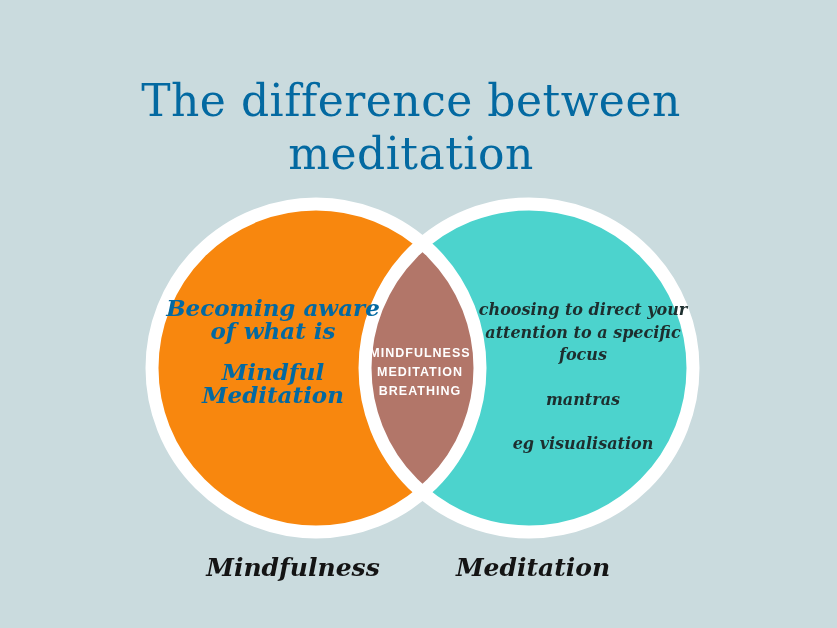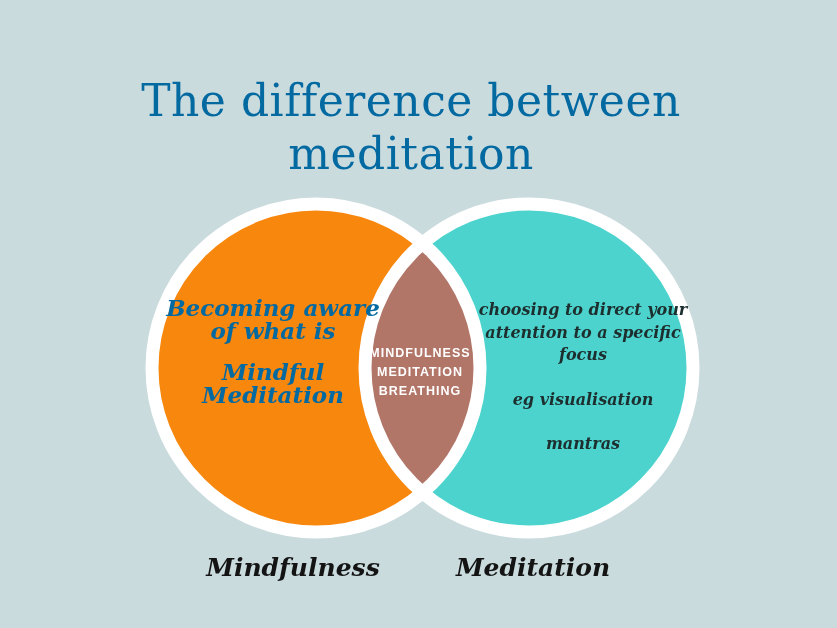--- a/index.html
+++ b/index.html
@@ -98,20 +98,20 @@
   </div>
 
   <div class="lens-text">
     <div>MINDFULNESS</div>
     <div>MEDITATION</div>
     <div>BREATHING</div>
   </div>
 
   <div class="circle-text right-text">
     <p>choosing to direct your attention to a specific focus</p>
+    <p>mantras</p>
     <p>eg visualisation</p>
-    <p>mantras</p>
   </div>
 
   <div class="set-label label-left">Mindfulness</div>
   <div class="set-label label-right">Meditation</div>
 
 </div>
 
 </body></html>

